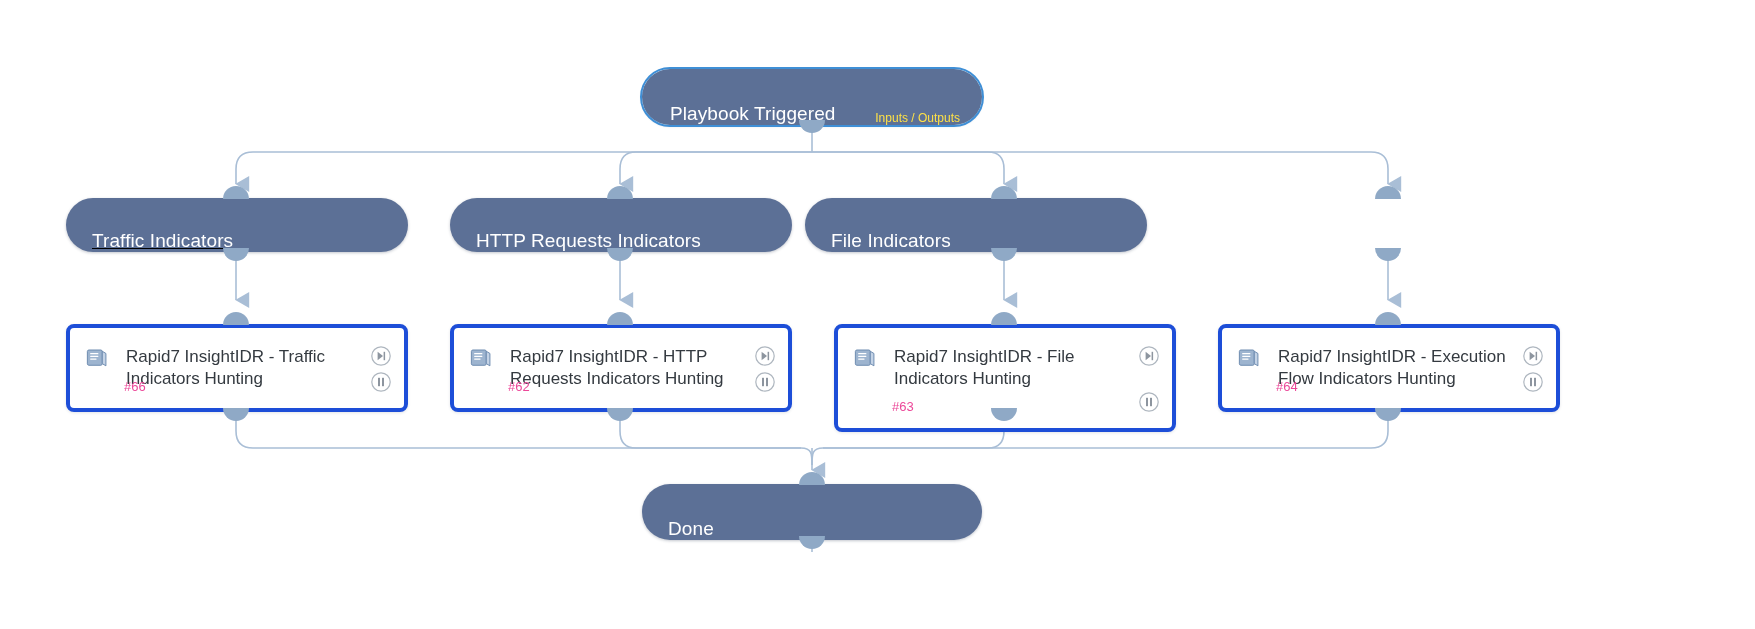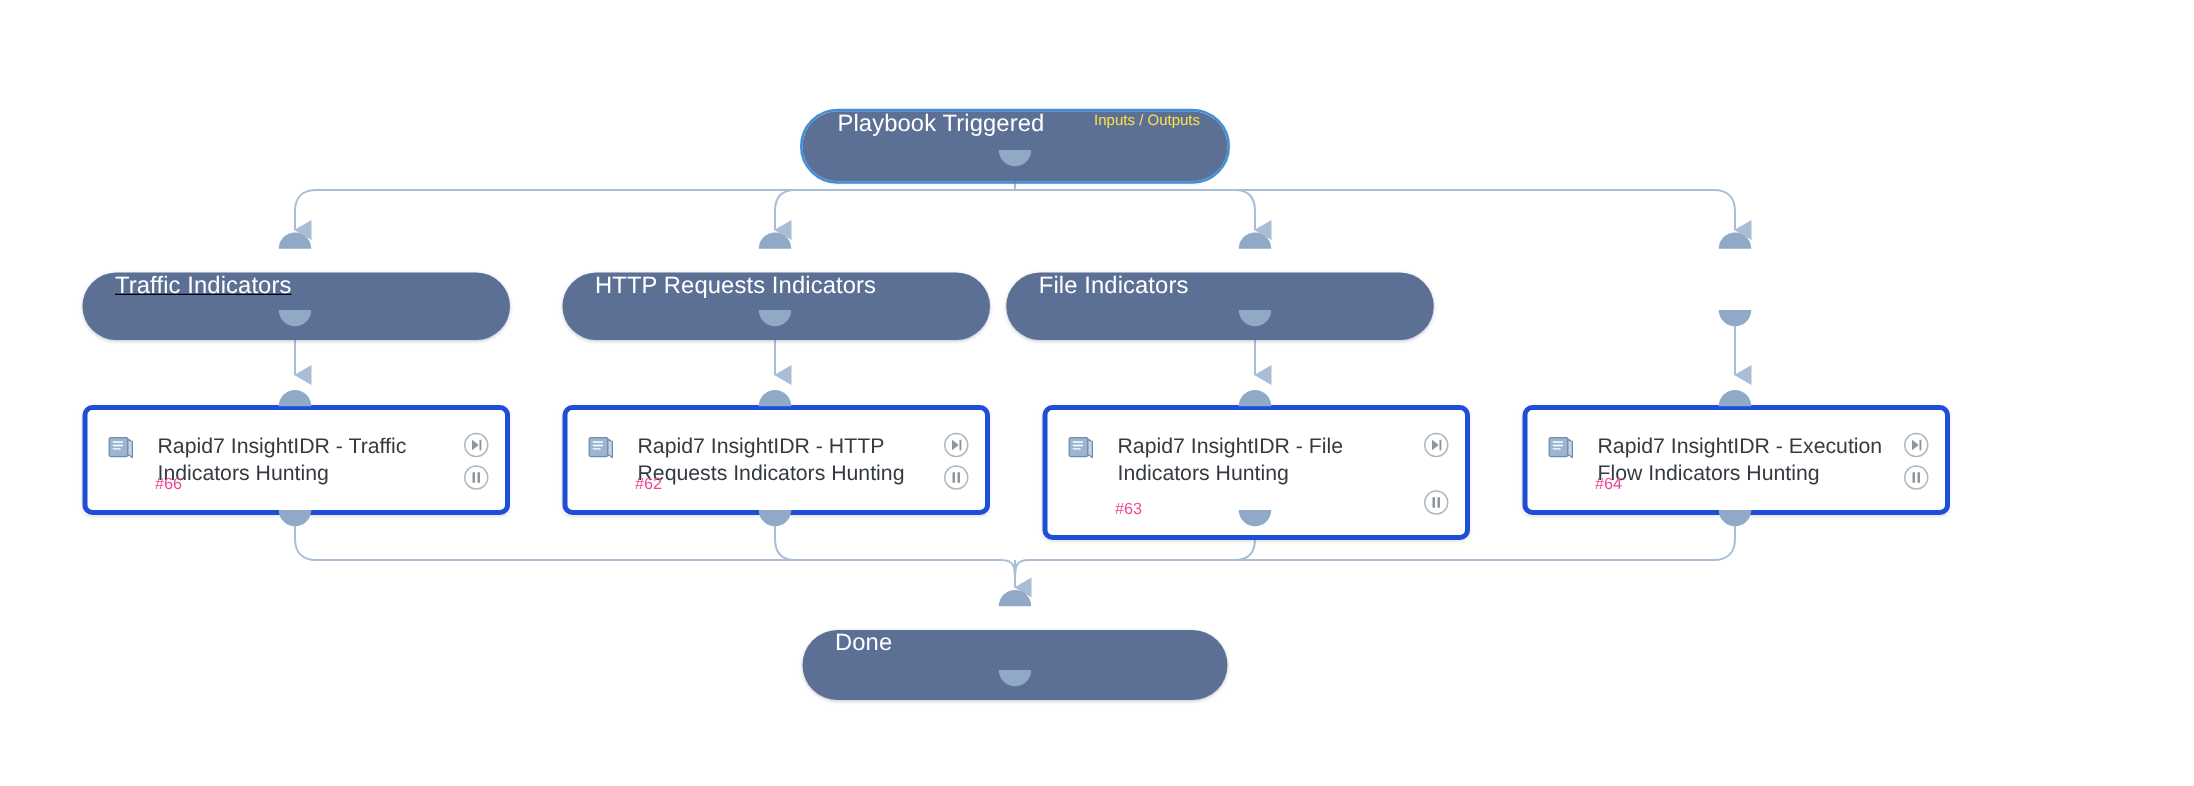--- a/index.html
+++ b/index.html
@@ -13,23 +13,22 @@
 
   
   #wires{position:absolute;left:0;top:0;width:1755px;height:629px;z-index:1;}
 
   
   .pill{
     position:absolute;z-index:3;
     box-sizing:border-box;
     background:#5c7096;
     border-radius:30px;
-    display:flex;align-items:flex-start;
+    display:flex;align-items:flex-end;
     box-shadow:0 1px 3px rgba(40,55,80,.28);
-    margin-top:20px;
   }
   .pill .pill-title{
     color:#ffffff;
     font-size:19px;
     letter-spacing:.1px;
     white-space:nowrap;
   }
   .pill .pill-sub{
     color:#fde047;
     font-size:12px;

